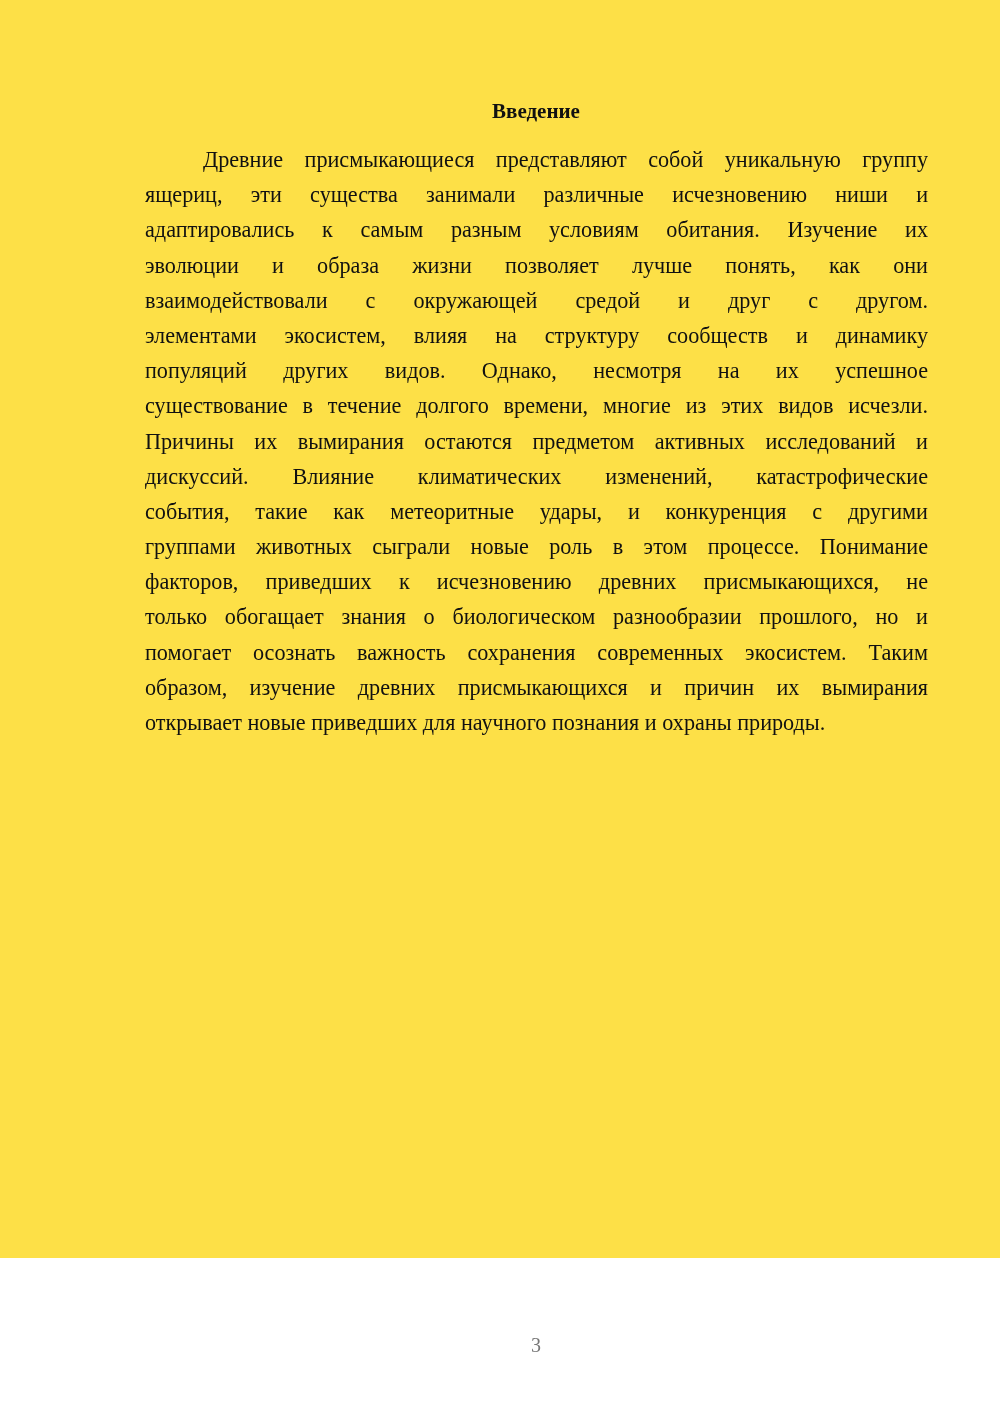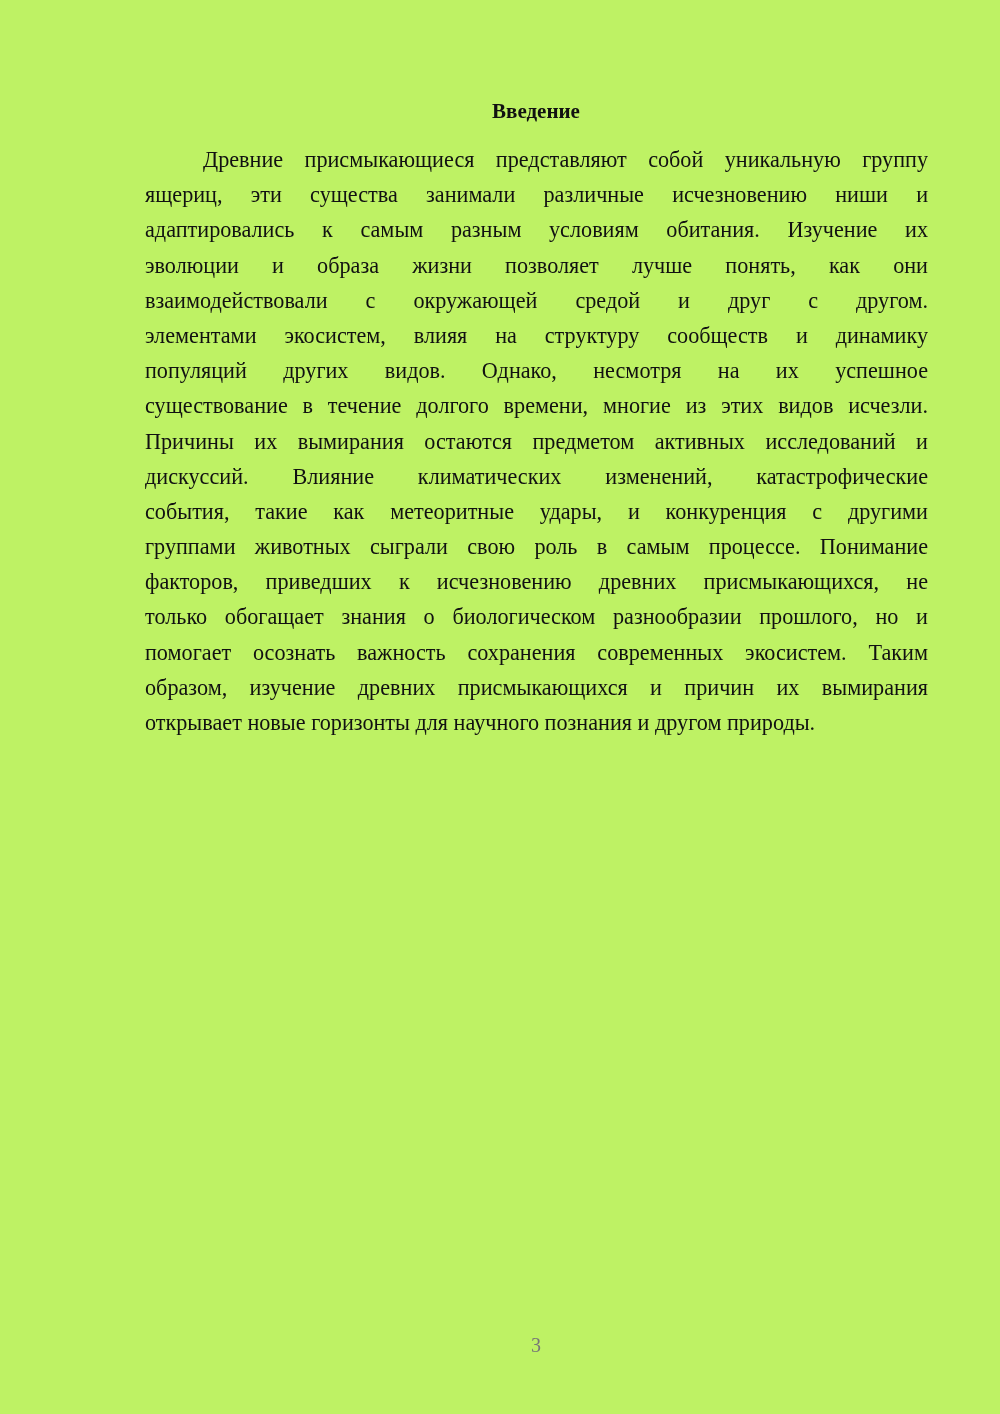--- a/index.html
+++ b/index.html
@@ -12,22 +12,22 @@
       height: 1414px;
       position: relative;
       overflow: hidden;
       font-family: "Liberation Serif", "DejaVu Serif", serif;
       color: #111111;
     }
     .page {
       position: absolute;
       left: 0; top: 0;
       width: 1000px;
-      height: 1414px;
-      background: #bef264;
+      height: 1258px;
+      background: #fde047;
     }
     .heading {
       position: absolute;
       top: 97px;
       left: 0;
       width: 1000px;
       text-align: center;
       font-weight: bold;
       font-size: 21px;
       line-height: 28px;
@@ -107,33 +107,33 @@
     <span class="line">
         <span class="line-inner">Причины их вымирания остаются предметом активных исследований и</span>
       </span>
     <span class="line">
         <span class="line-inner">дискуссий. Влияние климатических изменений, катастрофические</span>
       </span>
     <span class="line">
         <span class="line-inner">события, такие как метеоритные удары, и конкуренция с другими</span>
       </span>
     <span class="line">
-        <span class="line-inner">группами животных сыграли свою роль в самым процессе. Понимание</span>
+        <span class="line-inner">группами животных сыграли новые роль в этом процессе. Понимание</span>
       </span>
     <span class="line">
         <span class="line-inner">факторов, приведших к исчезновению древних присмыкающихся, не</span>
       </span>
     <span class="line">
         <span class="line-inner">только обогащает знания о биологическом разнообразии прошлого, но и</span>
       </span>
     <span class="line">
         <span class="line-inner">помогает осознать важность сохранения современных экосистем. Таким</span>
       </span>
     <span class="line">
         <span class="line-inner">образом, изучение древних присмыкающихся и причин их вымирания</span>
       </span>
     <span class="line last">
-        <span class="line-inner">открывает новые горизонты для научного познания и другом природы.</span>
+        <span class="line-inner">открывает новые приведших для научного познания и охраны природы.</span>
       </span>
   </div>
 
   <div class="page-number">3</div>
 </div>
 
 </body></html>

